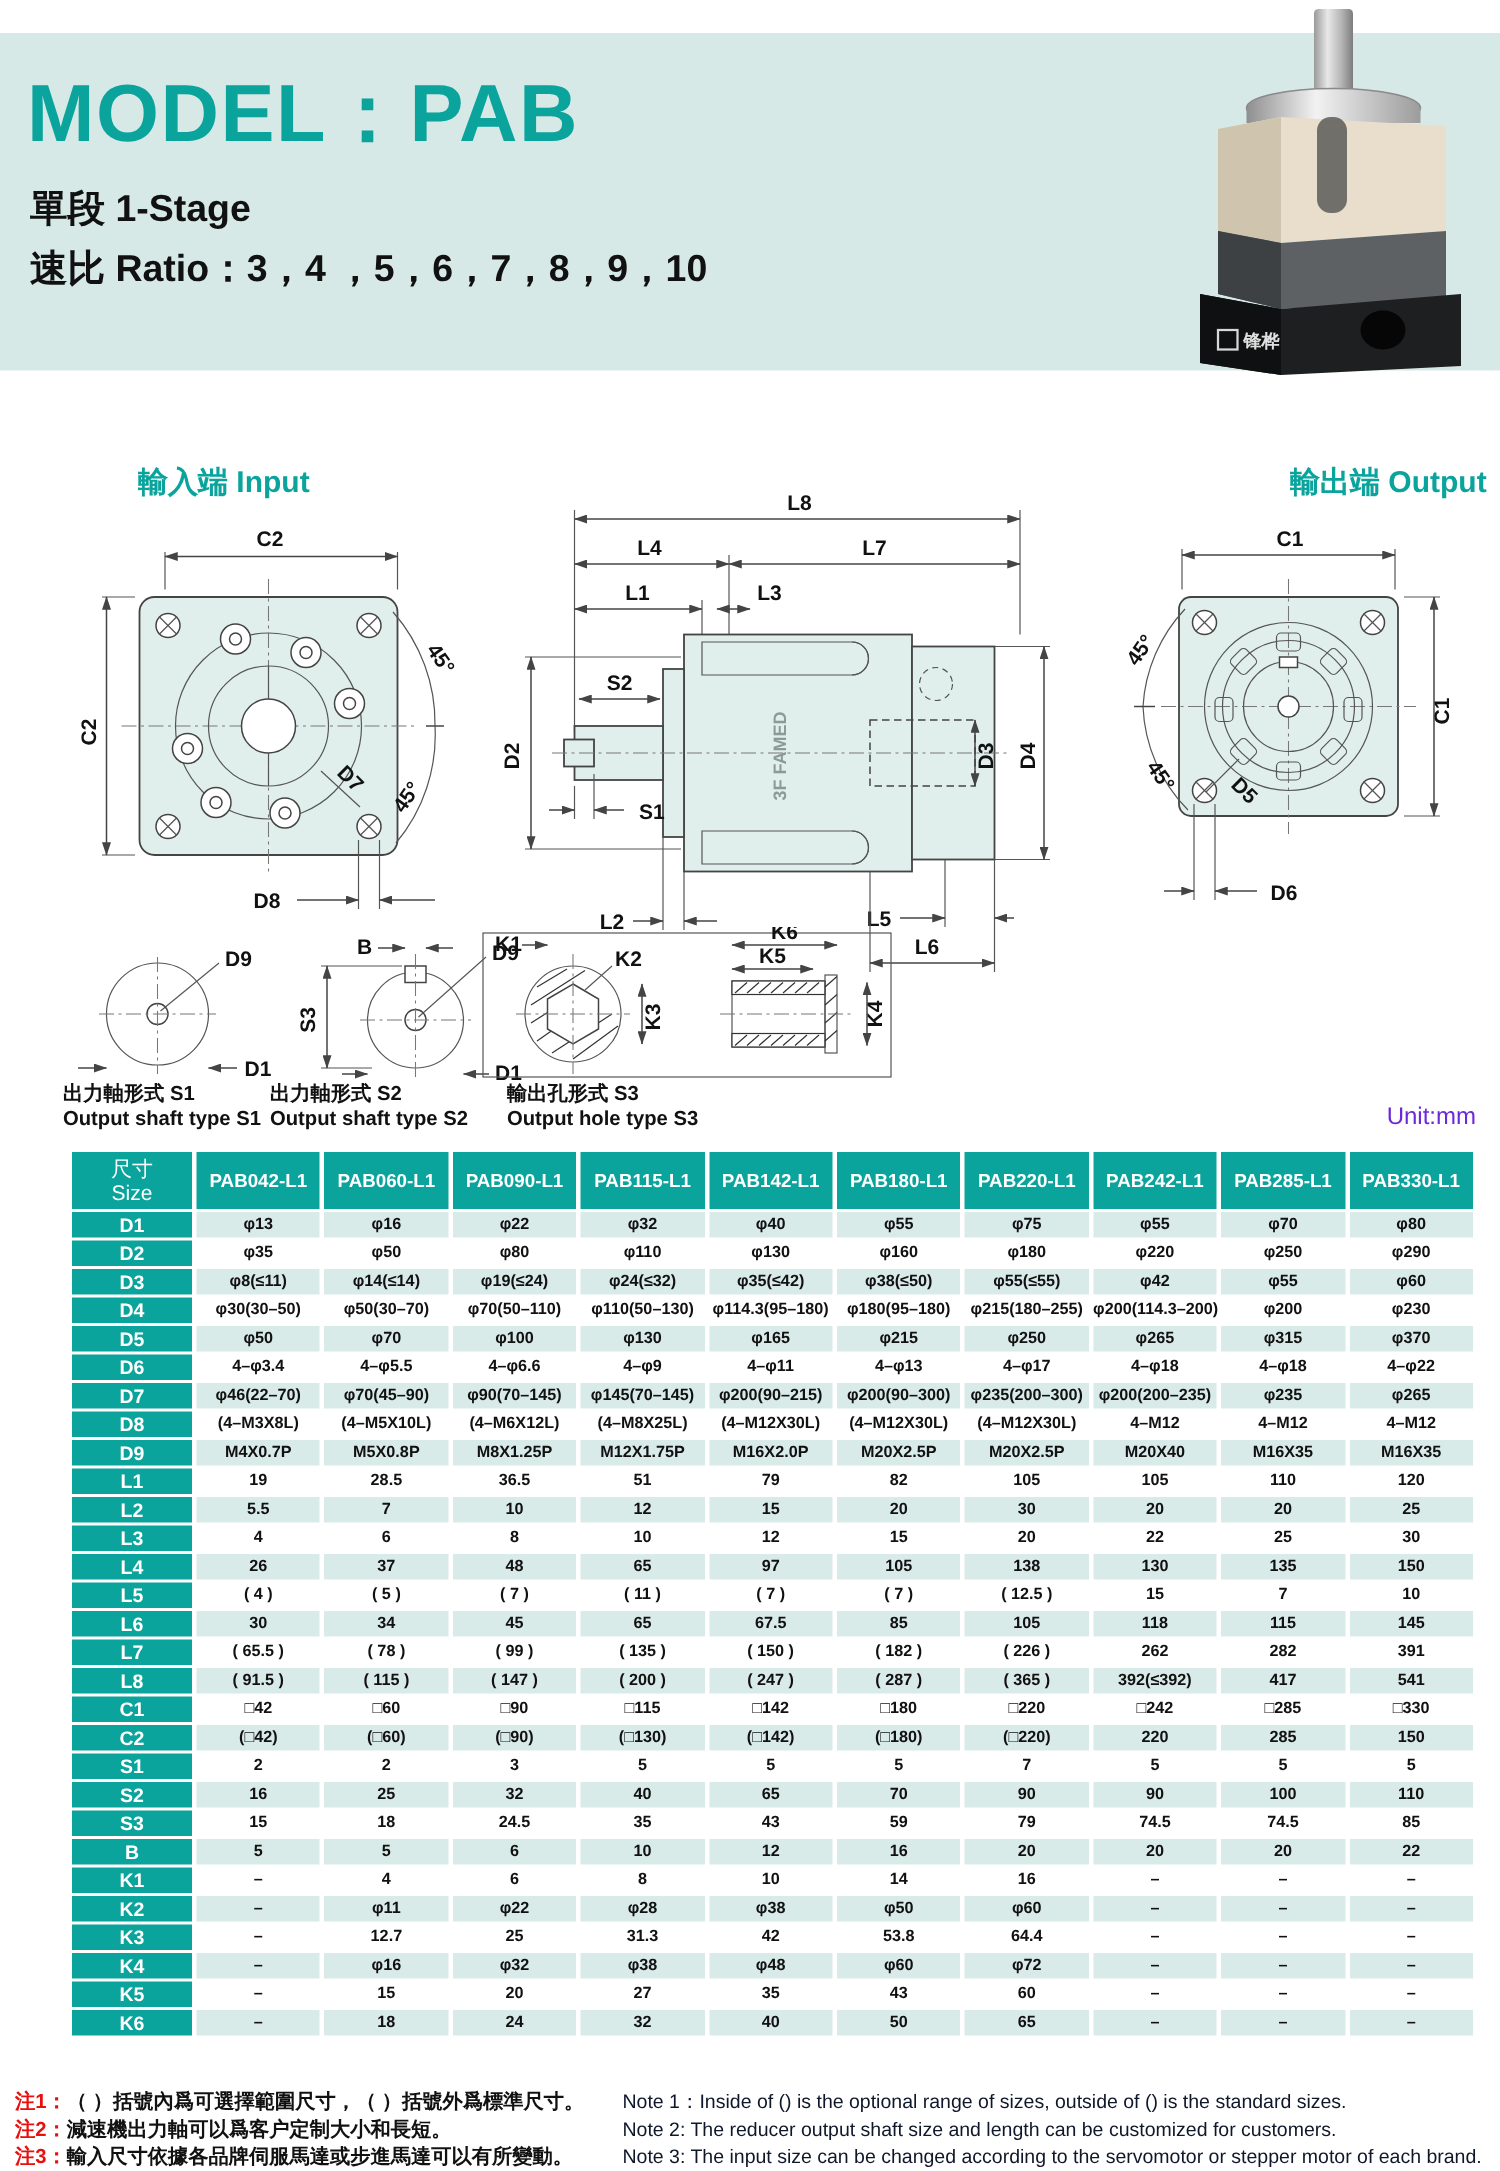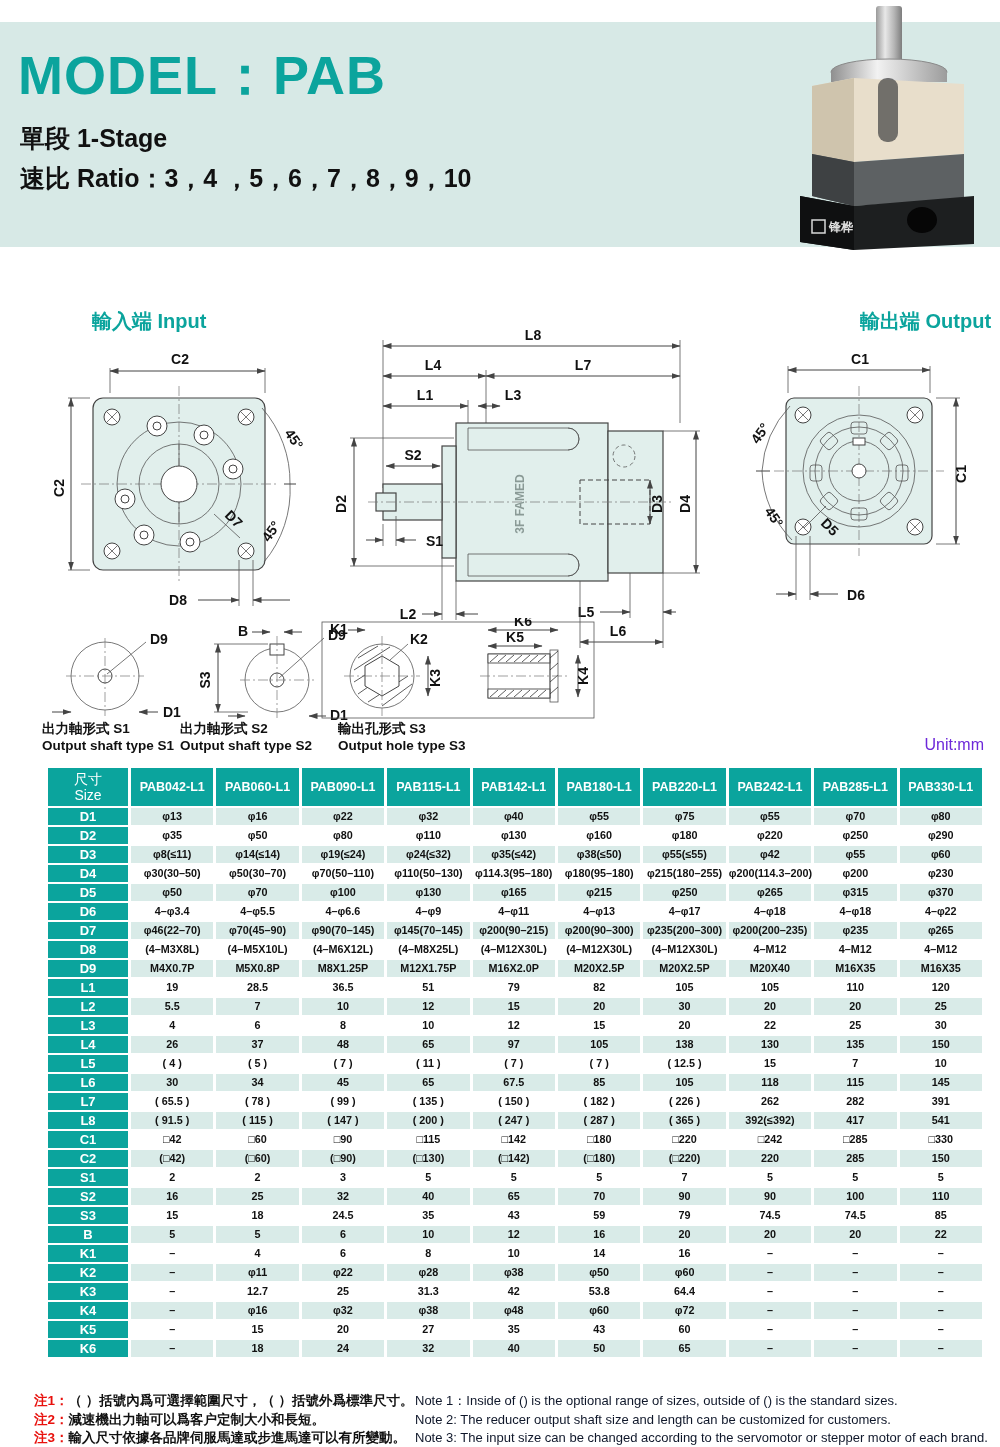--- a/index.html
+++ b/index.html
@@ -39,21 +39,21 @@
   table.spec th.corner { width:80px; background:#0ba49d; color:#fff; font-size:14px; font-weight:normal; line-height:16px; height:38px; }
   table.spec th.col-h { background:#0ba49d; color:#fff; font-size:12.5px; font-weight:bold; height:38px;margin-left:28px; }
   table.spec th.row-h { background:#0ba49d; color:#fff; font-size:13px; font-weight:bold; height:17px; line-height:17px; }
   table.spec td { text-align:center; font-size:10.8px; color:#111; height:17px; line-height:17px; white-space:nowrap; background:#fff; font-weight:bold;}
   table.spec tr.stripe td { background:#d9ebe8; }
 
   
   .notes { position:absolute; left:10px; top:1392px; width:985px; display:flex; }
   .notes-zh { width:405px; }
   .notes-en { width:580px; }
-  .note-line { font-size:13.5px; color:#111; line-height:18.5px; font-weight:bold; white-space:nowrap;margin-left:24px; }
+  .note-line { font-size:13.5px; color:#111; line-height:18.5px; font-weight:bold; white-space:nowrap; }
   .note-line-en { font-size:13px; color:#0f172a; line-height:18.5px; white-space:nowrap; }
   .note-red { color:#e8100c; font-weight:bold; }
 </style>
 </head>
 <body>
 
 <div id="page">
 
   <svg width="0" height="0" style="position:absolute">
     <defs>

